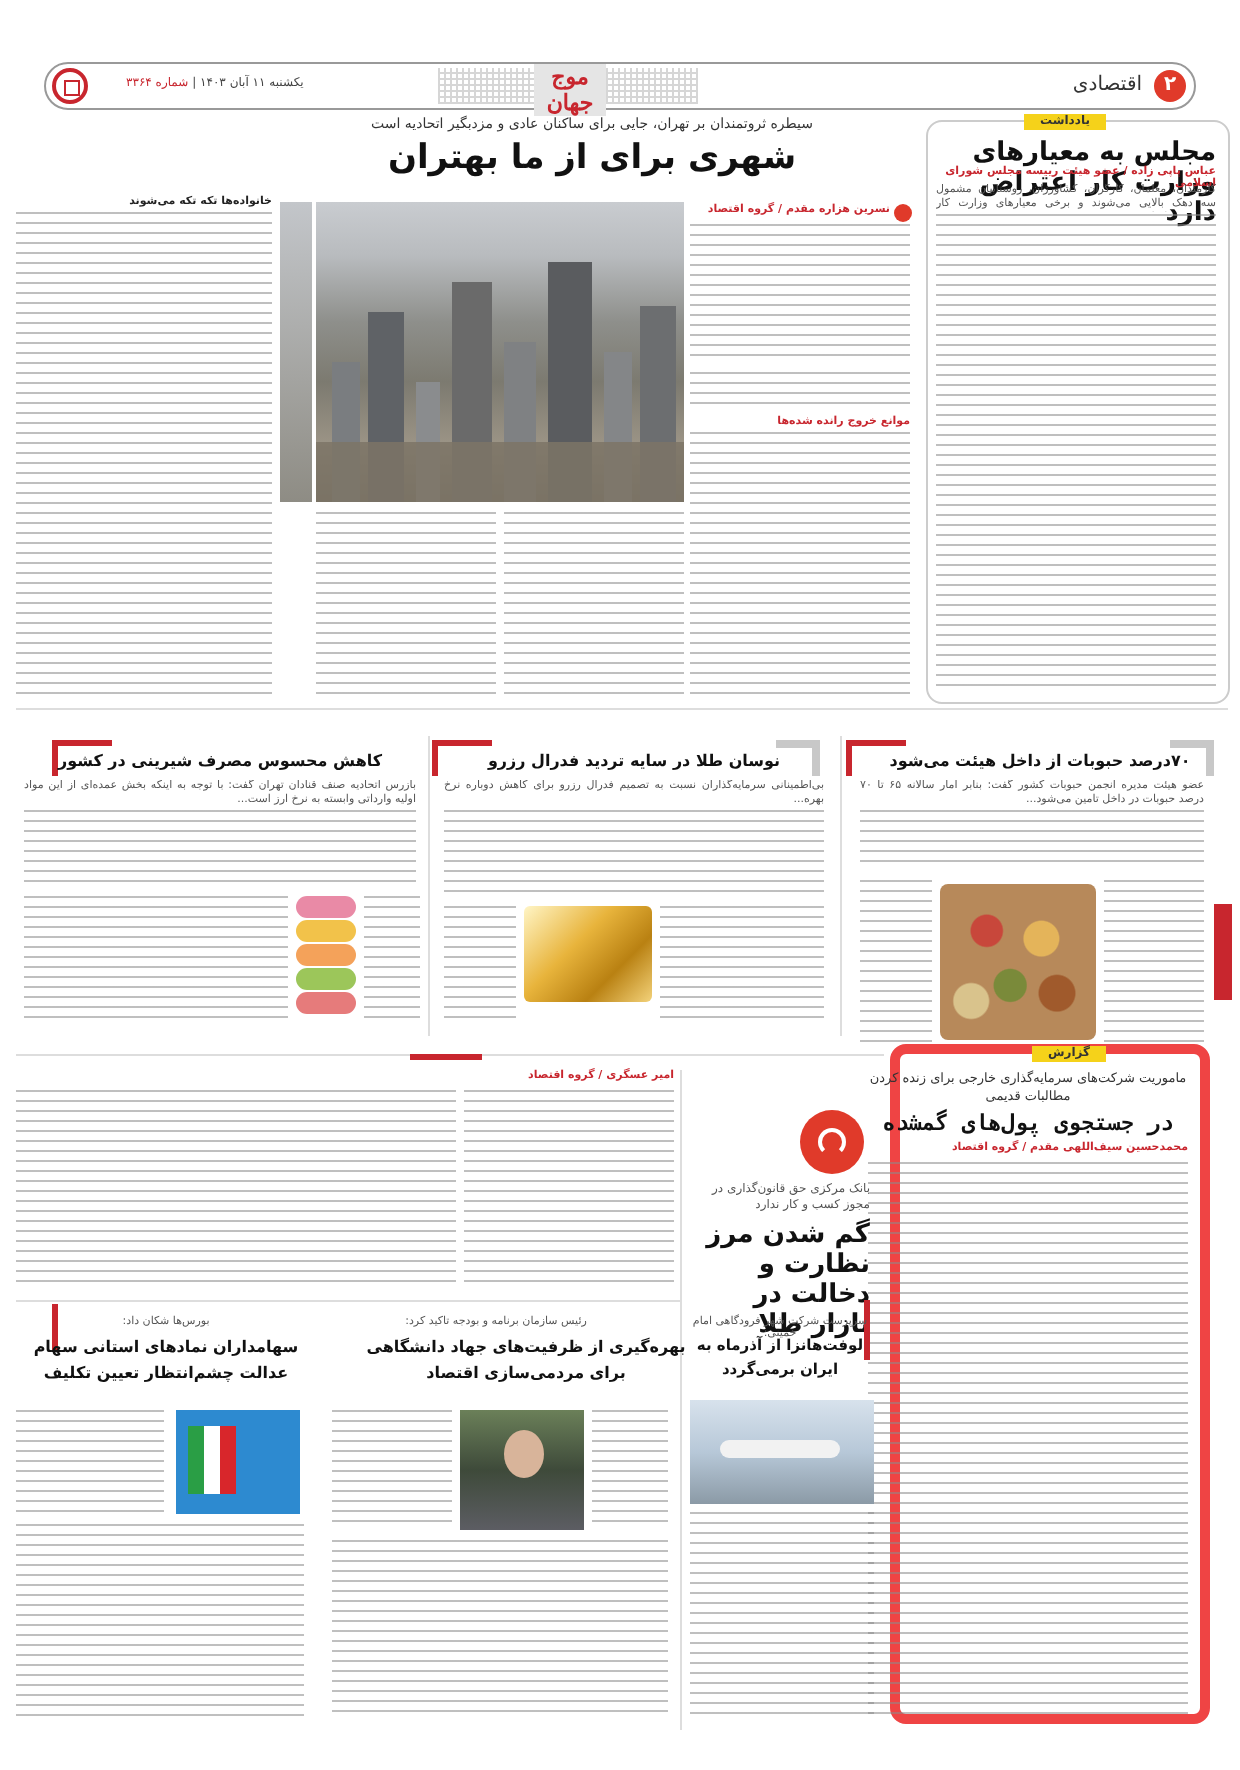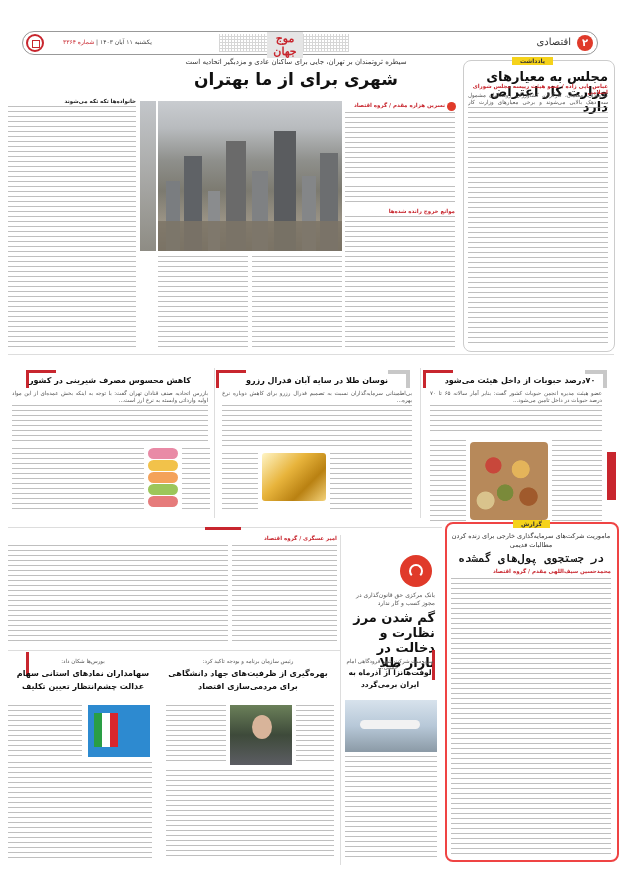--- a/index.html
+++ b/index.html
@@ -84,21 +84,21 @@
     position: absolute; left: 262px; top: 453px; width: 64px; height: 48px;
     background: linear-gradient(135deg, #fff5c6 0%, #e8b43c 40%, #b98112 70%, #f3d27a 100%);
     border-radius: 3px;
   }
   .macarons { position: absolute; left: 148px; top: 448px; width: 30px; height: 58px; }
   .mac { position: absolute; left: 0; width: 30px; height: 11px; border-radius: 6px; }
 
   .side-strip { position: absolute; left: 607px; top: 452px; width: 9px; height: 48px; background: #c8262e; }
 
   
-  .bottom-box { position: absolute; left: 445px; top: 522px; width: 174px; height: 340px; border: 2px solid #ef4444; border-radius: 8px; }
+  .bottom-box { position: absolute; left: 445px; top: 522px; width: 160px; height: 340px; border: 5px solid #ef4444; border-radius: 8px; }
   .headline-gold { position: absolute; left: 345px; top: 585px; width: 90px; text-align: right; font-size: 13px; font-weight: bold; line-height: 15px; color: #111; }
 
   .photo-plane {
     position: absolute; left: 345px; top: 700px; width: 92px; height: 52px;
     background: linear-gradient(180deg, #d7e2ec 0%, #b7c8d8 50%, #8b9aa6 100%);
   }
   .photo-plane::after { content: ""; position: absolute; left: 15px; top: 20px; width: 60px; height: 9px; background: #f2f2f2; border-radius: 5px; }
 
   .photo-man {
     position: absolute; left: 230px; top: 705px; width: 62px; height: 60px;
@@ -179,21 +179,21 @@
 <div class="abs lines" style="left:430px;top:405px;width:172px;height:30px;"></div>
 <div class="abs lines" style="left:552px;top:440px;width:50px;height:82px;"></div>
 <div class="photo-nuts"></div>
 <div class="abs lines" style="left:430px;top:440px;width:36px;height:82px;"></div>
 <div class="side-strip"></div>
 
 <div class="vline" style="left:420px;top:368px;height:150px;"></div>
 
 <div class="corner-red" style="left:216px;top:370px;"></div>
 <div class="corner-gray" style="left:388px;top:370px;"></div>
-<div class="art-title" style="left:222px;top:376px;width:190px;">نوسان طلا در سایه آبان فدرال رزرو</div>
+<div class="art-title" style="left:222px;top:376px;width:190px;">نوسان طلا در سایه تردید فدرال رزرو</div>
 <div class="abs txt" style="left:222px;top:390px;width:190px;height:14px;">بی‌اطمینانی سرمایه‌گذاران نسبت به تصمیم فدرال رزرو برای کاهش دوباره نرخ بهره...</div>
 <div class="abs lines" style="left:222px;top:405px;width:190px;height:45px;"></div>
 <div class="abs lines" style="left:330px;top:453px;width:82px;height:60px;"></div>
 <div class="photo-gold"></div>
 <div class="abs lines" style="left:222px;top:453px;width:36px;height:60px;"></div>
 
 <div class="vline" style="left:214px;top:368px;height:150px;"></div>
 
 <div class="corner-red" style="left:26px;top:370px;"></div>
 <div class="art-title" style="left:12px;top:376px;width:196px;">کاهش محسوس مصرف شیرینی در کشور</div>
@@ -233,21 +233,21 @@
 <div class="vline" style="left:340px;top:535px;height:330px;"></div>
 <div class="hline" style="left:8px;top:650px;width:332px;"></div>
 
 <div class="abs" style="left:432px;top:650px;width:3px;height:30px;background:#c8262e;"></div>
 <div class="abs" style="left:345px;top:658px;width:90px;font-size:5.5px;color:#555;text-align:center;">سرپرست شرکت شهر فرودگاهی امام خمینی:</div>
 <div class="abs" style="left:345px;top:667px;width:90px;font-size:7.5px;font-weight:bold;color:#111;text-align:center;line-height:12px;">لوفت‌هانزا از آذرماه به ایران برمی‌گردد</div>
 <div class="photo-plane"></div>
 <div class="abs lines" style="left:345px;top:756px;width:92px;height:105px;"></div>
 
 <div class="abs" style="left:162px;top:658px;width:172px;font-size:5.5px;color:#555;text-align:center;">رئیس سازمان برنامه و بودجه تاکید کرد:</div>
-<div class="abs" style="left:162px;top:667px;width:172px;font-size:8px;font-weight:bold;color:#111;text-align:center;line-height:13px;">بهره‌گیری از ظرفیت‌های جهاد دانشگاهی برای مردمی‌سازی اقتصاد</div>
+<div class="abs" style="left:177px;top:667px;width:172px;font-size:8px;font-weight:bold;color:#111;text-align:center;line-height:13px;">بهره‌گیری از ظرفیت‌های جهاد دانشگاهی برای مردمی‌سازی اقتصاد</div>
 <div class="abs" style="left:160px;top:652px;width:176px;height:213px;background:#f1f1f1;z-index:-1;"></div>
 <div class="abs lines" style="left:296px;top:705px;width:38px;height:60px;"></div>
 <div class="photo-man"></div>
 <div class="abs lines" style="left:166px;top:705px;width:60px;height:60px;"></div>
 <div class="abs lines" style="left:166px;top:770px;width:168px;height:90px;"></div>
 
 <div class="abs" style="left:26px;top:652px;width:3px;height:24px;background:#c8262e;"></div>
 <div class="abs" style="left:12px;top:658px;width:142px;font-size:5.5px;color:#555;text-align:center;">بورس‌ها شکان داد:</div>
 <div class="abs" style="left:12px;top:667px;width:142px;font-size:8px;font-weight:bold;color:#111;text-align:center;line-height:13px;">سهامداران نمادهای استانی سهام عدالت چشم‌انتظار تعیین تکلیف</div>
 <div class="abs lines" style="left:8px;top:705px;width:74px;height:52px;"></div>

